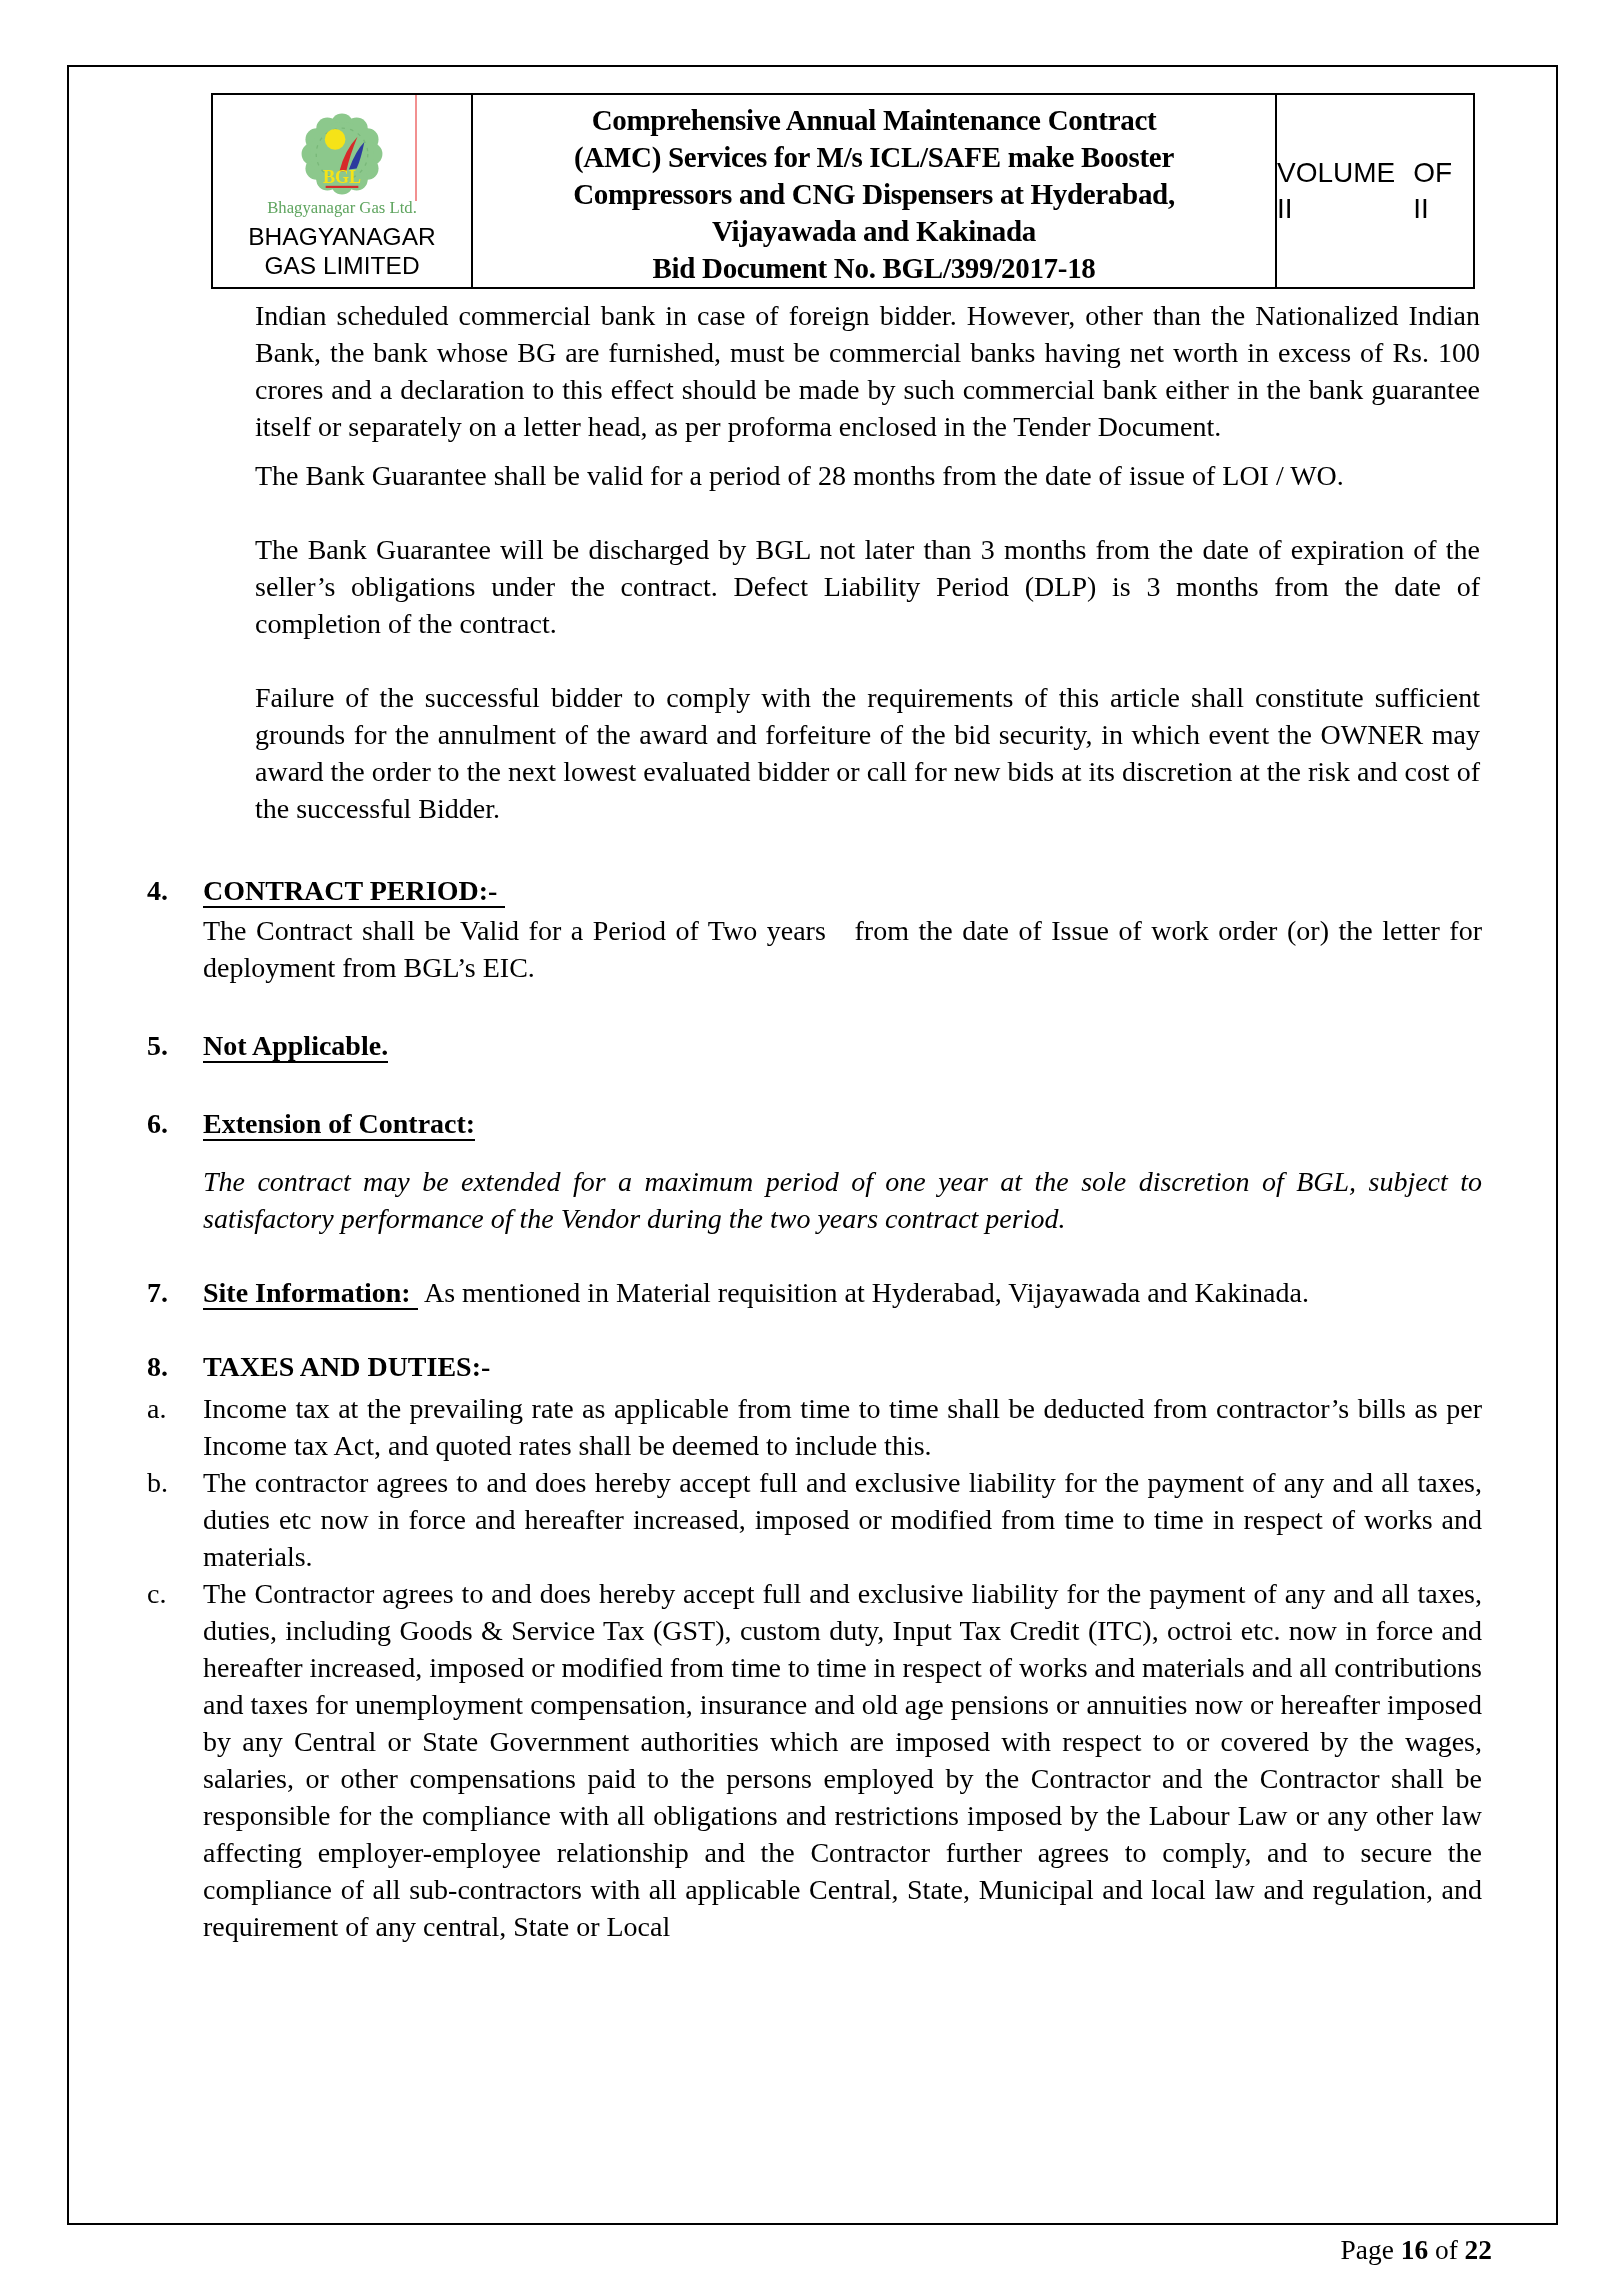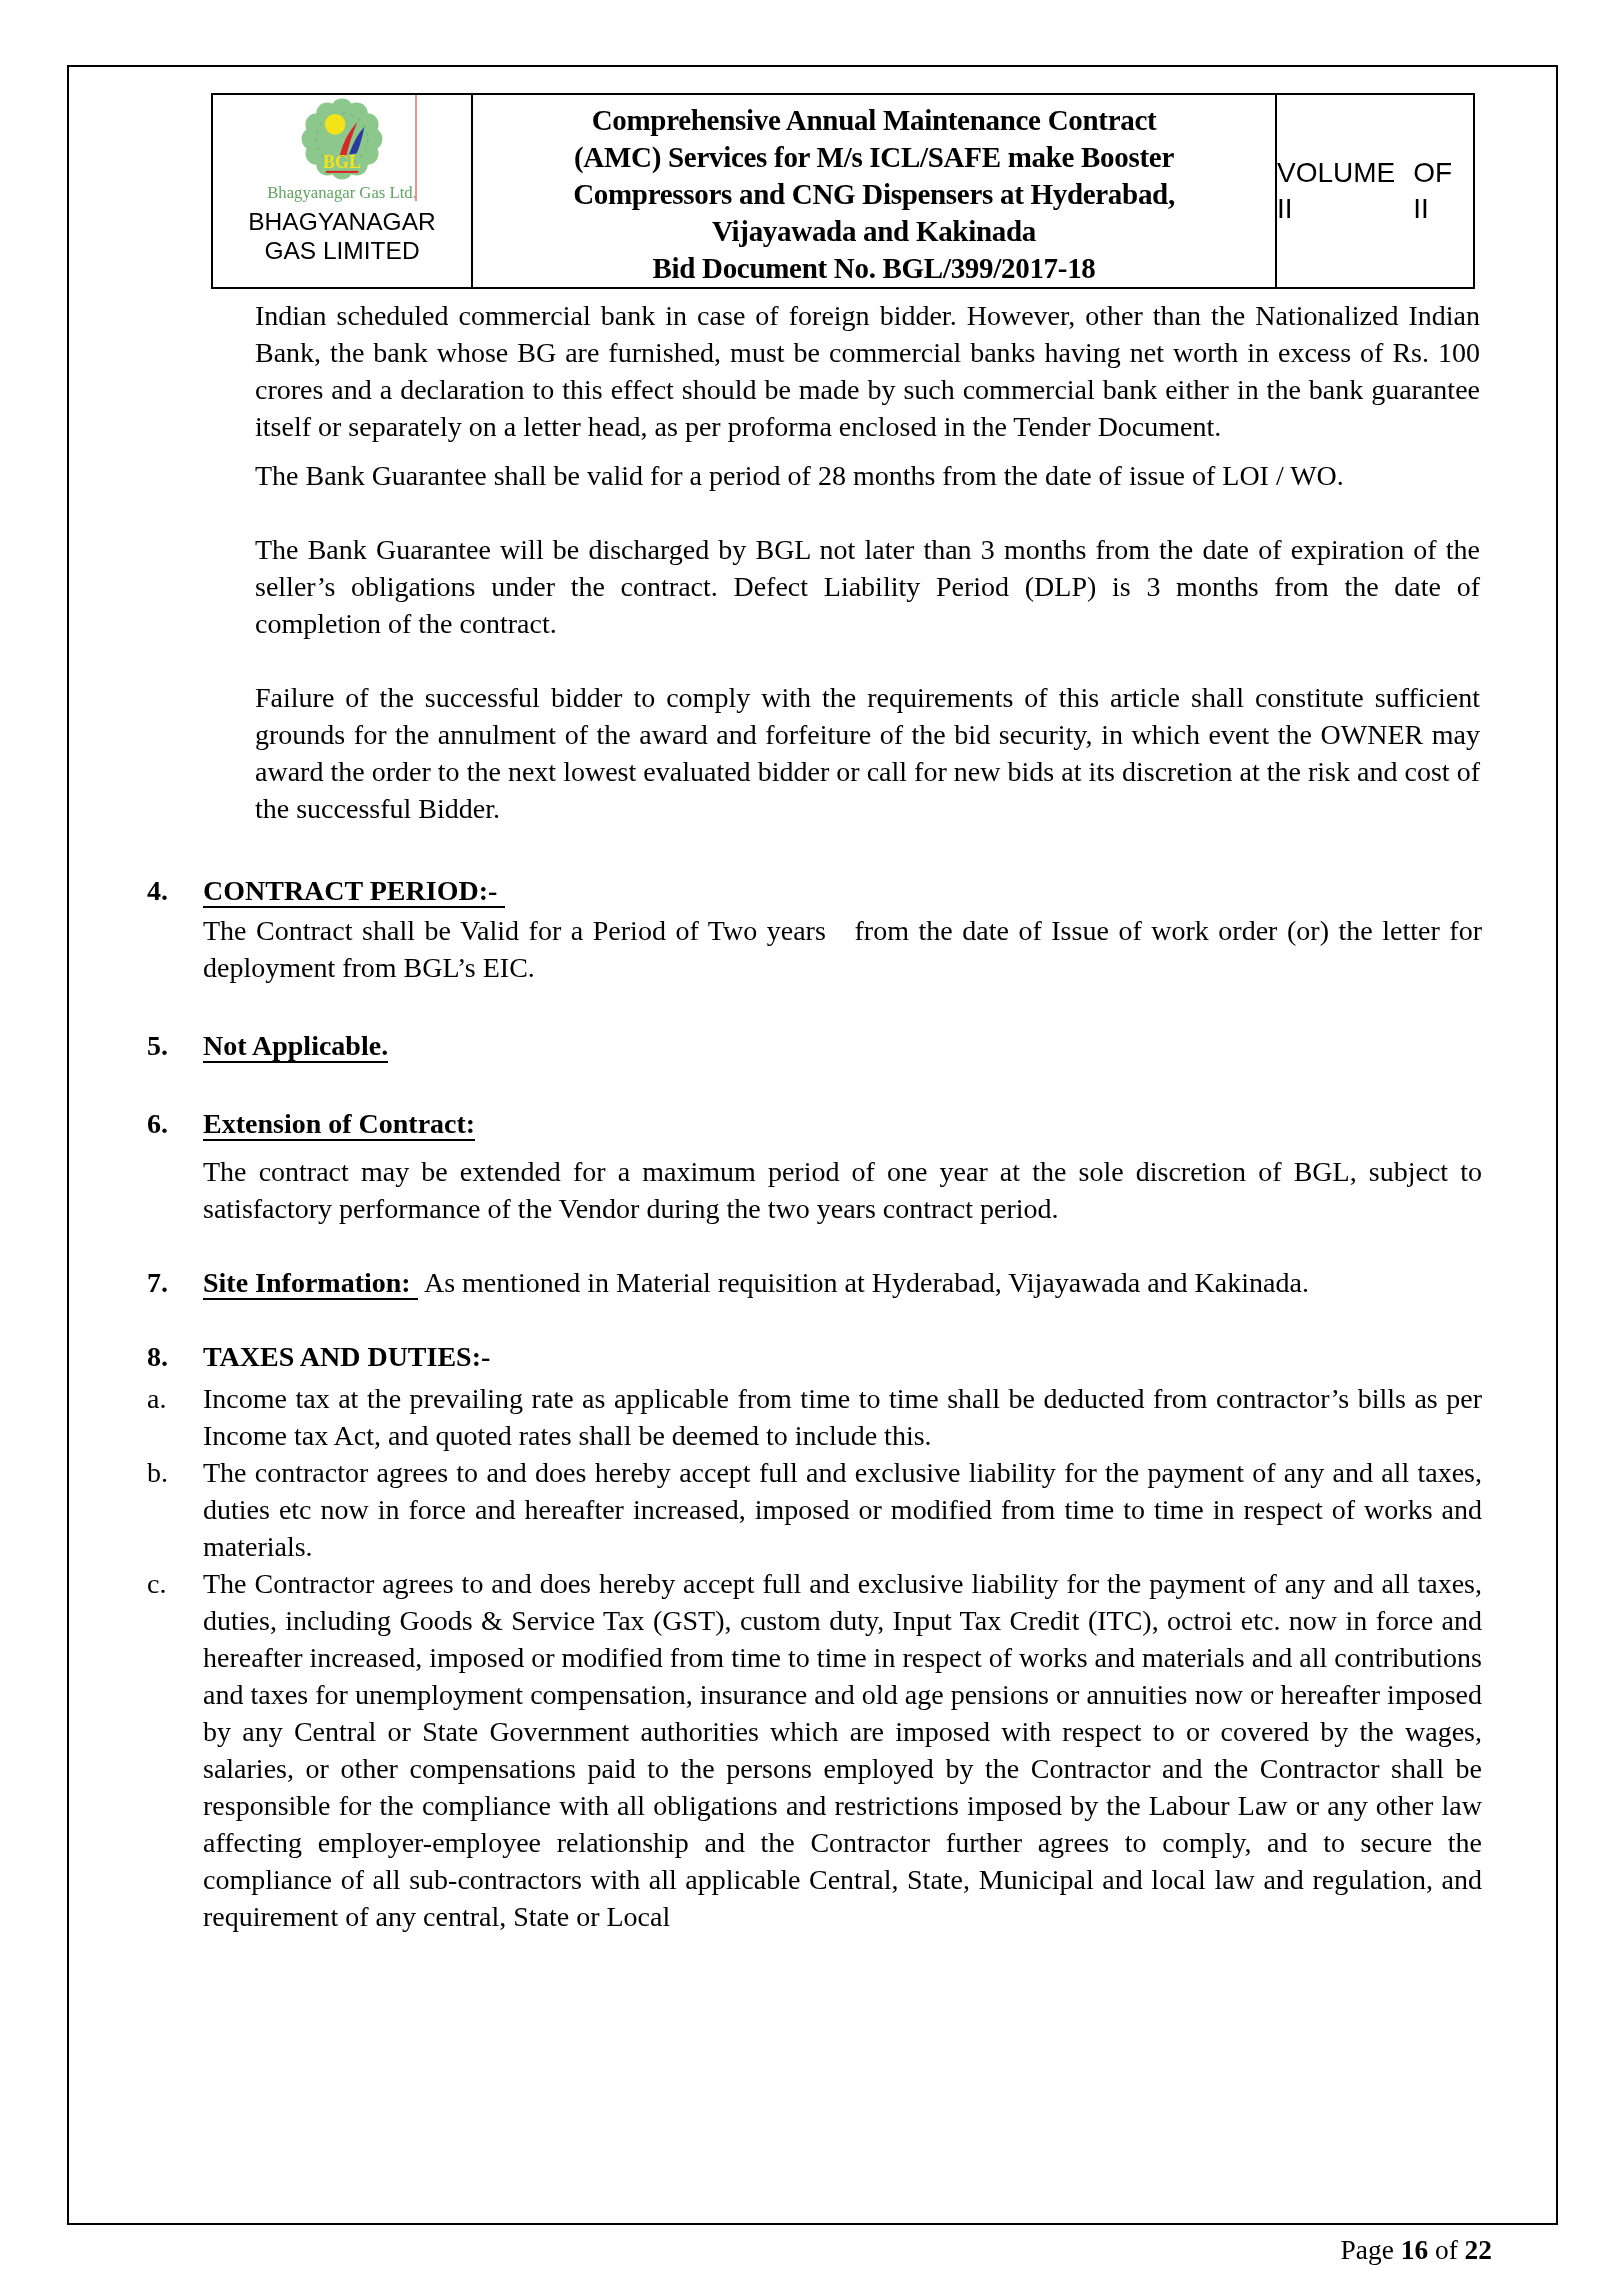--- a/index.html
+++ b/index.html
@@ -20,21 +20,21 @@
   
   .htable {
     margin:25.5px 0 0 142px;
     width:1264px;
     display:flex;
     border:2px solid #000;
   }
   .hcell { min-height:188px; }
   .cell-logo {
     width:258px; position:relative;
-    text-align:center; padding-top:1px;
+    text-align:center; padding-top:16px;
   }
   .artifact-line {
     position:absolute; left:202px; top:0;
     width:2px; height:106px; background:#f29090;
   }
   .logo-caption {
     font-size:16.7px; line-height:17.6px; margin-top:-2px;
   }
   .company-name {
     font-family:"Liberation Sans", sans-serif;
@@ -72,21 +72,21 @@
   .sec-content { width:1279px; }
   .just { text-align:justify; }
   .shead { font-weight:bold; }
   .u { border-bottom:2px solid #000; padding-bottom:0px; }
   .pad-u { padding-right:7.8px; }
   .pre { white-space:pre-wrap; }
   .mt48 { margin-top:45px; }
   .mt44 { margin-top:41px; }
   .mt40 { margin-top:37px; }
   .sp4  { margin-top:2.9px; }
-  .sp12 { margin-top:11px; }
+  .sp12 { margin-top:21px;font-style:italic; }
   .sp6  { margin-top:4.9px; }
   
   .footer {
     position:absolute; top:2234px; left:74px; width:1418px;
     text-align:right; font-size:27.4px; line-height:33px;
   }
   .footer b { font-weight:bold; }
 </style>
 </head>
 <body>

